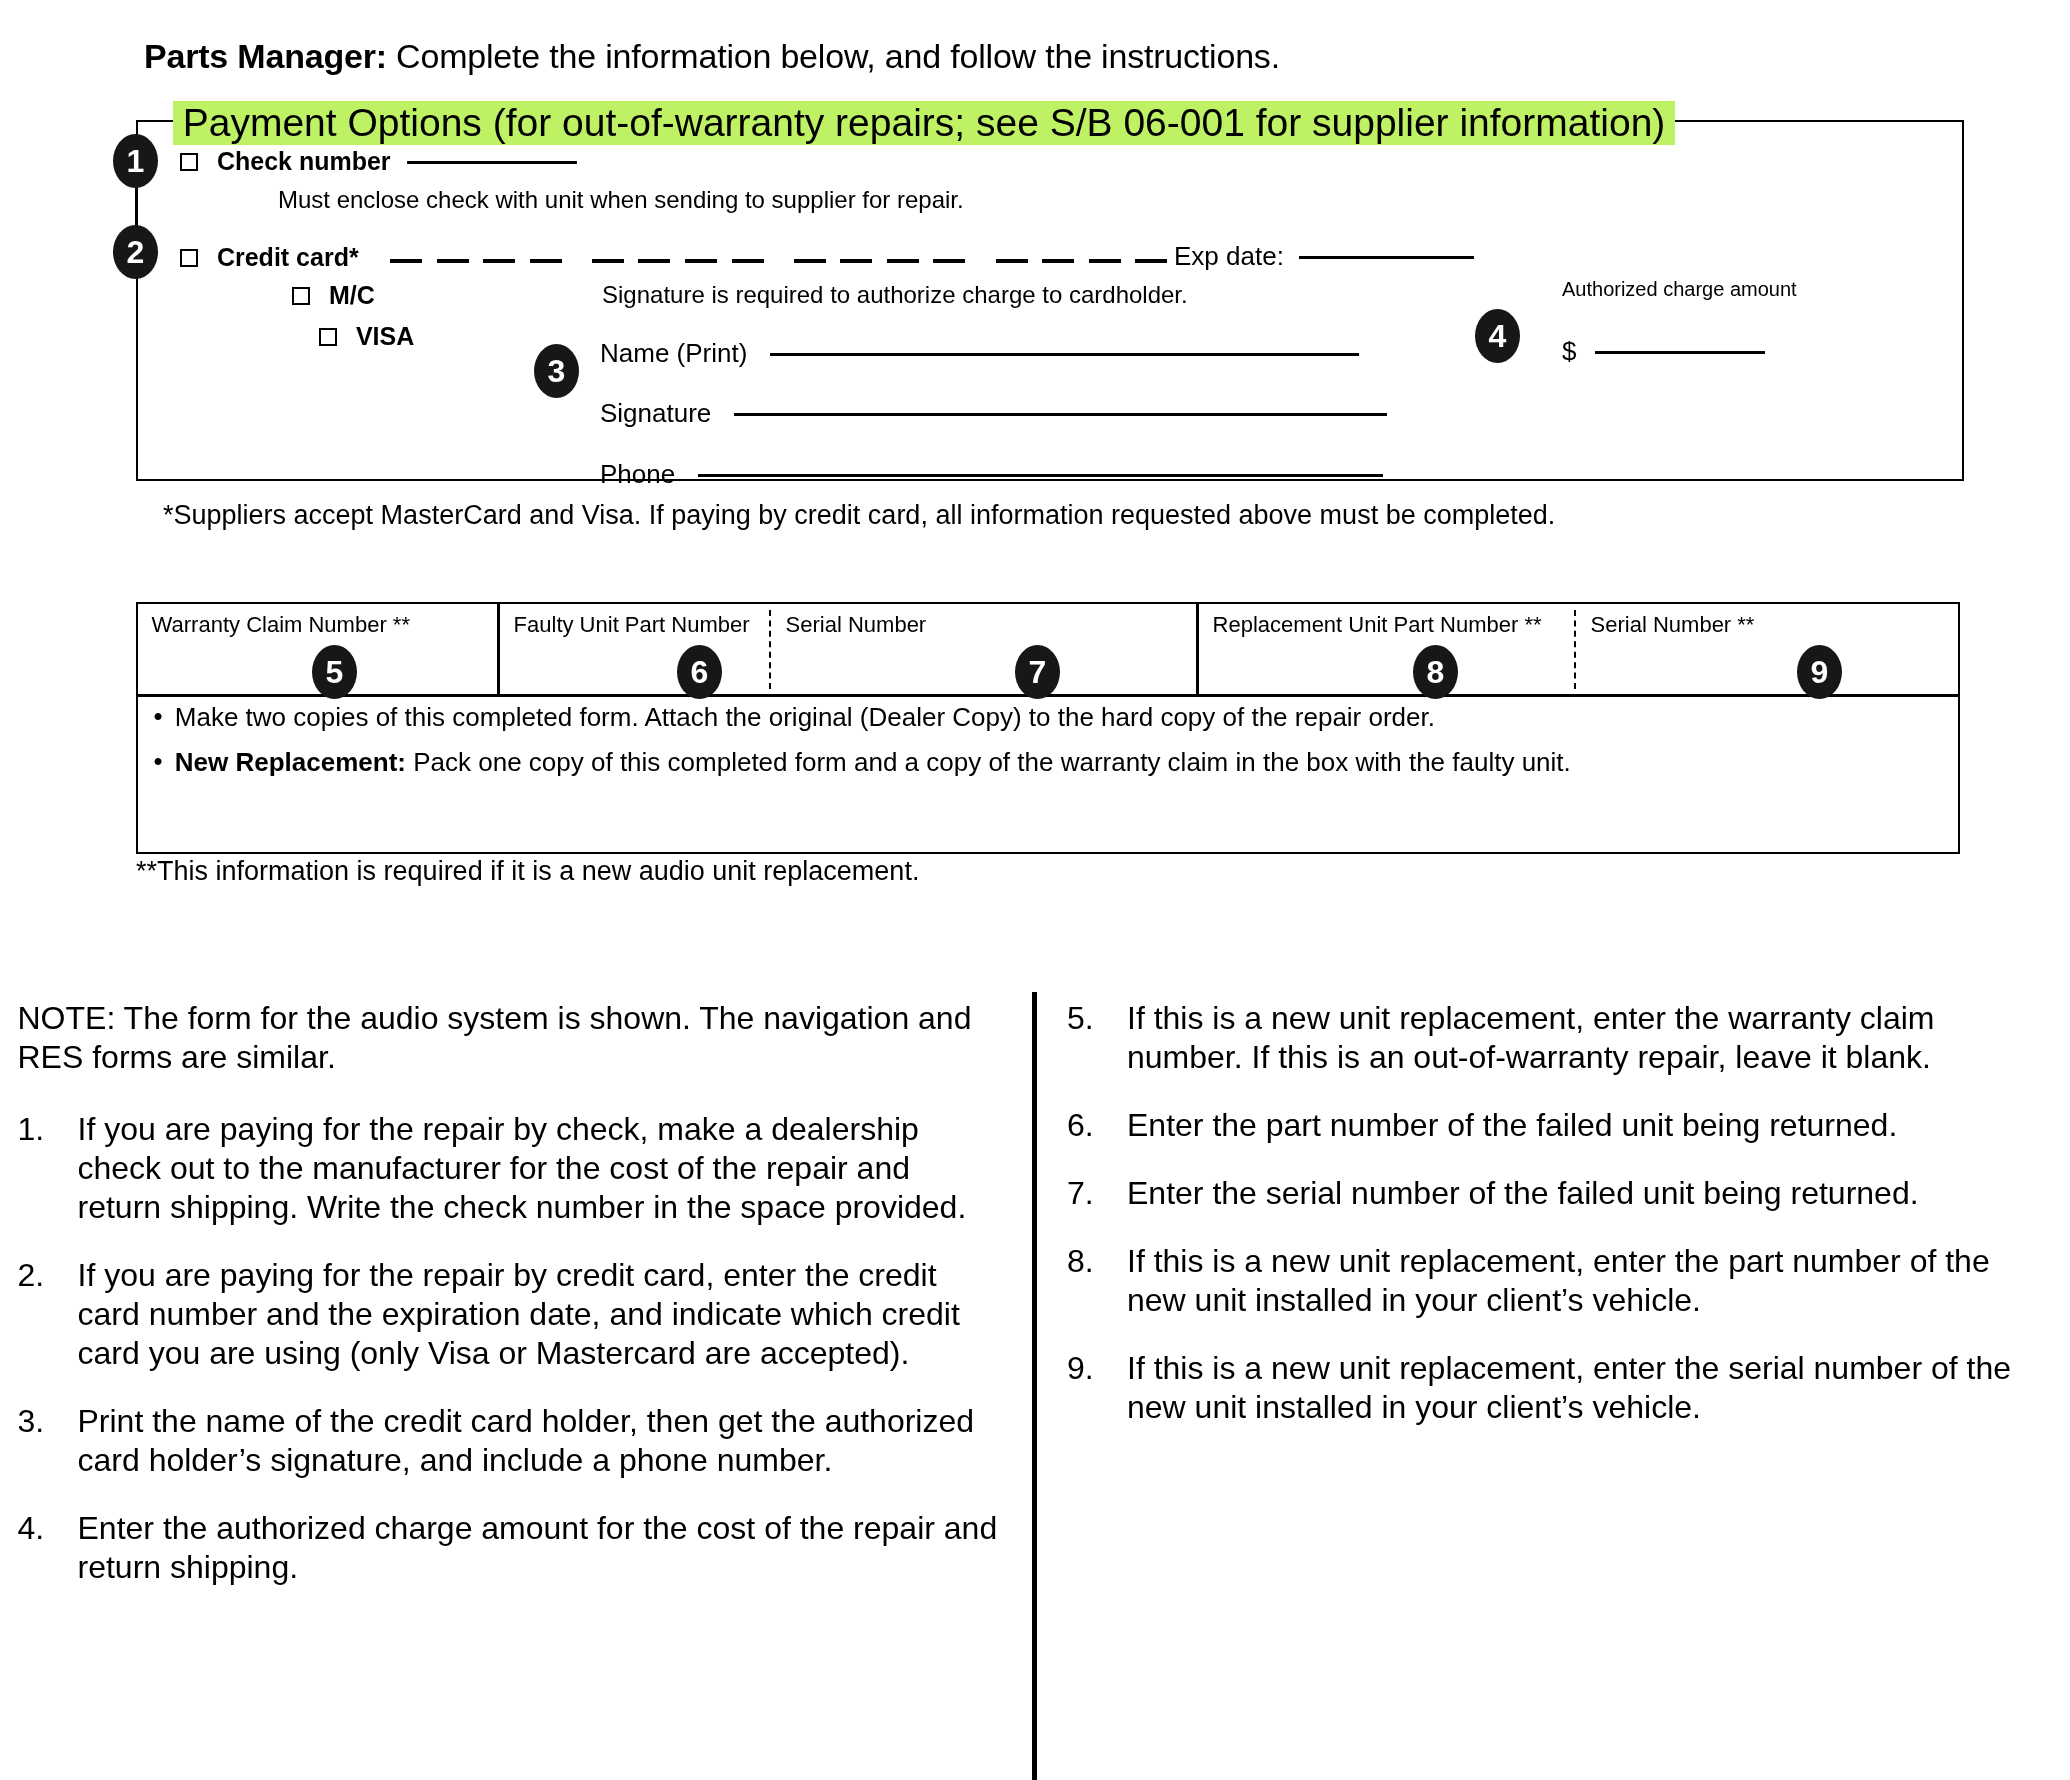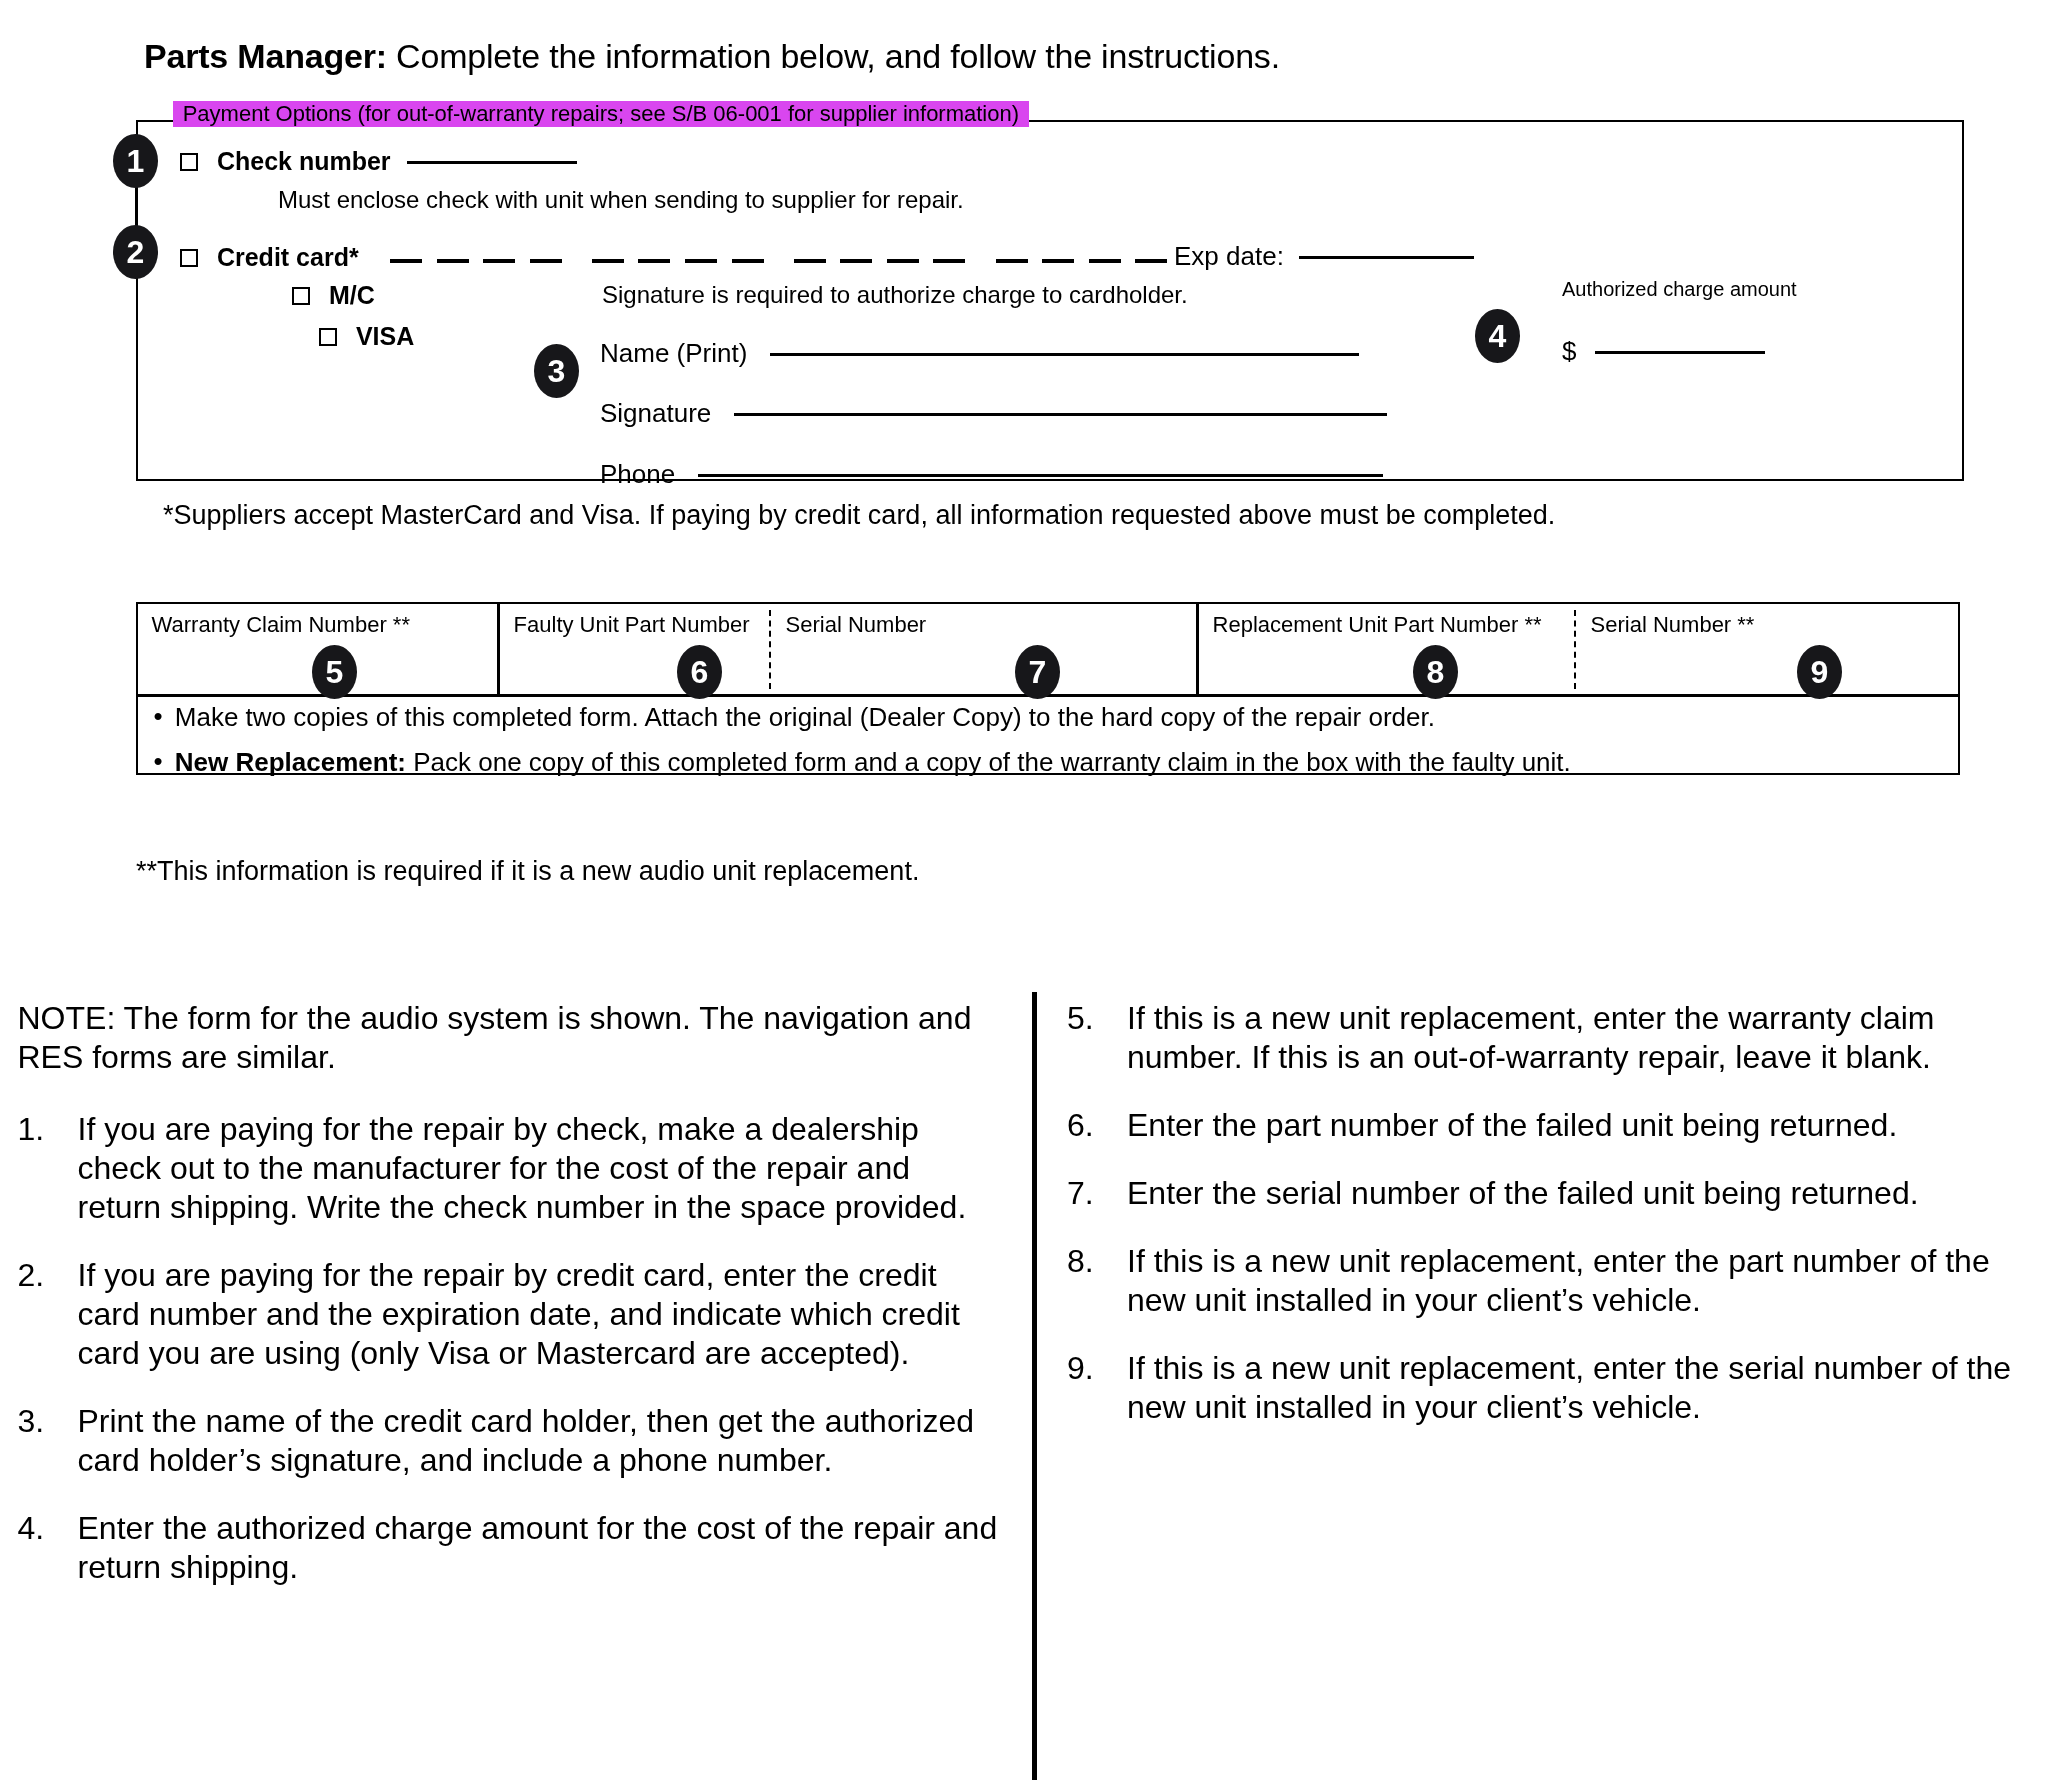--- a/index.html
+++ b/index.html
@@ -33,23 +33,23 @@
     left: 136px;
     top: 120px;
     width: 1824px;
     height: 357px;
     border: 2.9px solid #000;
   }
   .payment-legend {
     position: absolute;
     left: 173px;
     top: 101px;
-    background: #d946ef;
+    background: #bef264;
     padding: 0 9.7px;
-    font-size: 22px;
+    font-size: 39px;
     white-space: nowrap;
     z-index: 4;
   }
 
   
   .marker {
     position: absolute;
     width: 45px;
     height: 54px;
     border-radius: 50%;
@@ -130,21 +130,21 @@
     font-size: 27px;
     white-space: nowrap;
   }
 
   
   .num-table {
     position: absolute;
     left: 136px;
     top: 602px;
     width: 1824px;
-    height: 173px;
+    height: 252px;
     border: 2.9px solid #000;
     box-sizing: border-box;
   }
   .th-row {
     position: absolute;
     left: 0; top: 0;
     width: 100%;
     height: 90px;
   }
   .th-cell {

